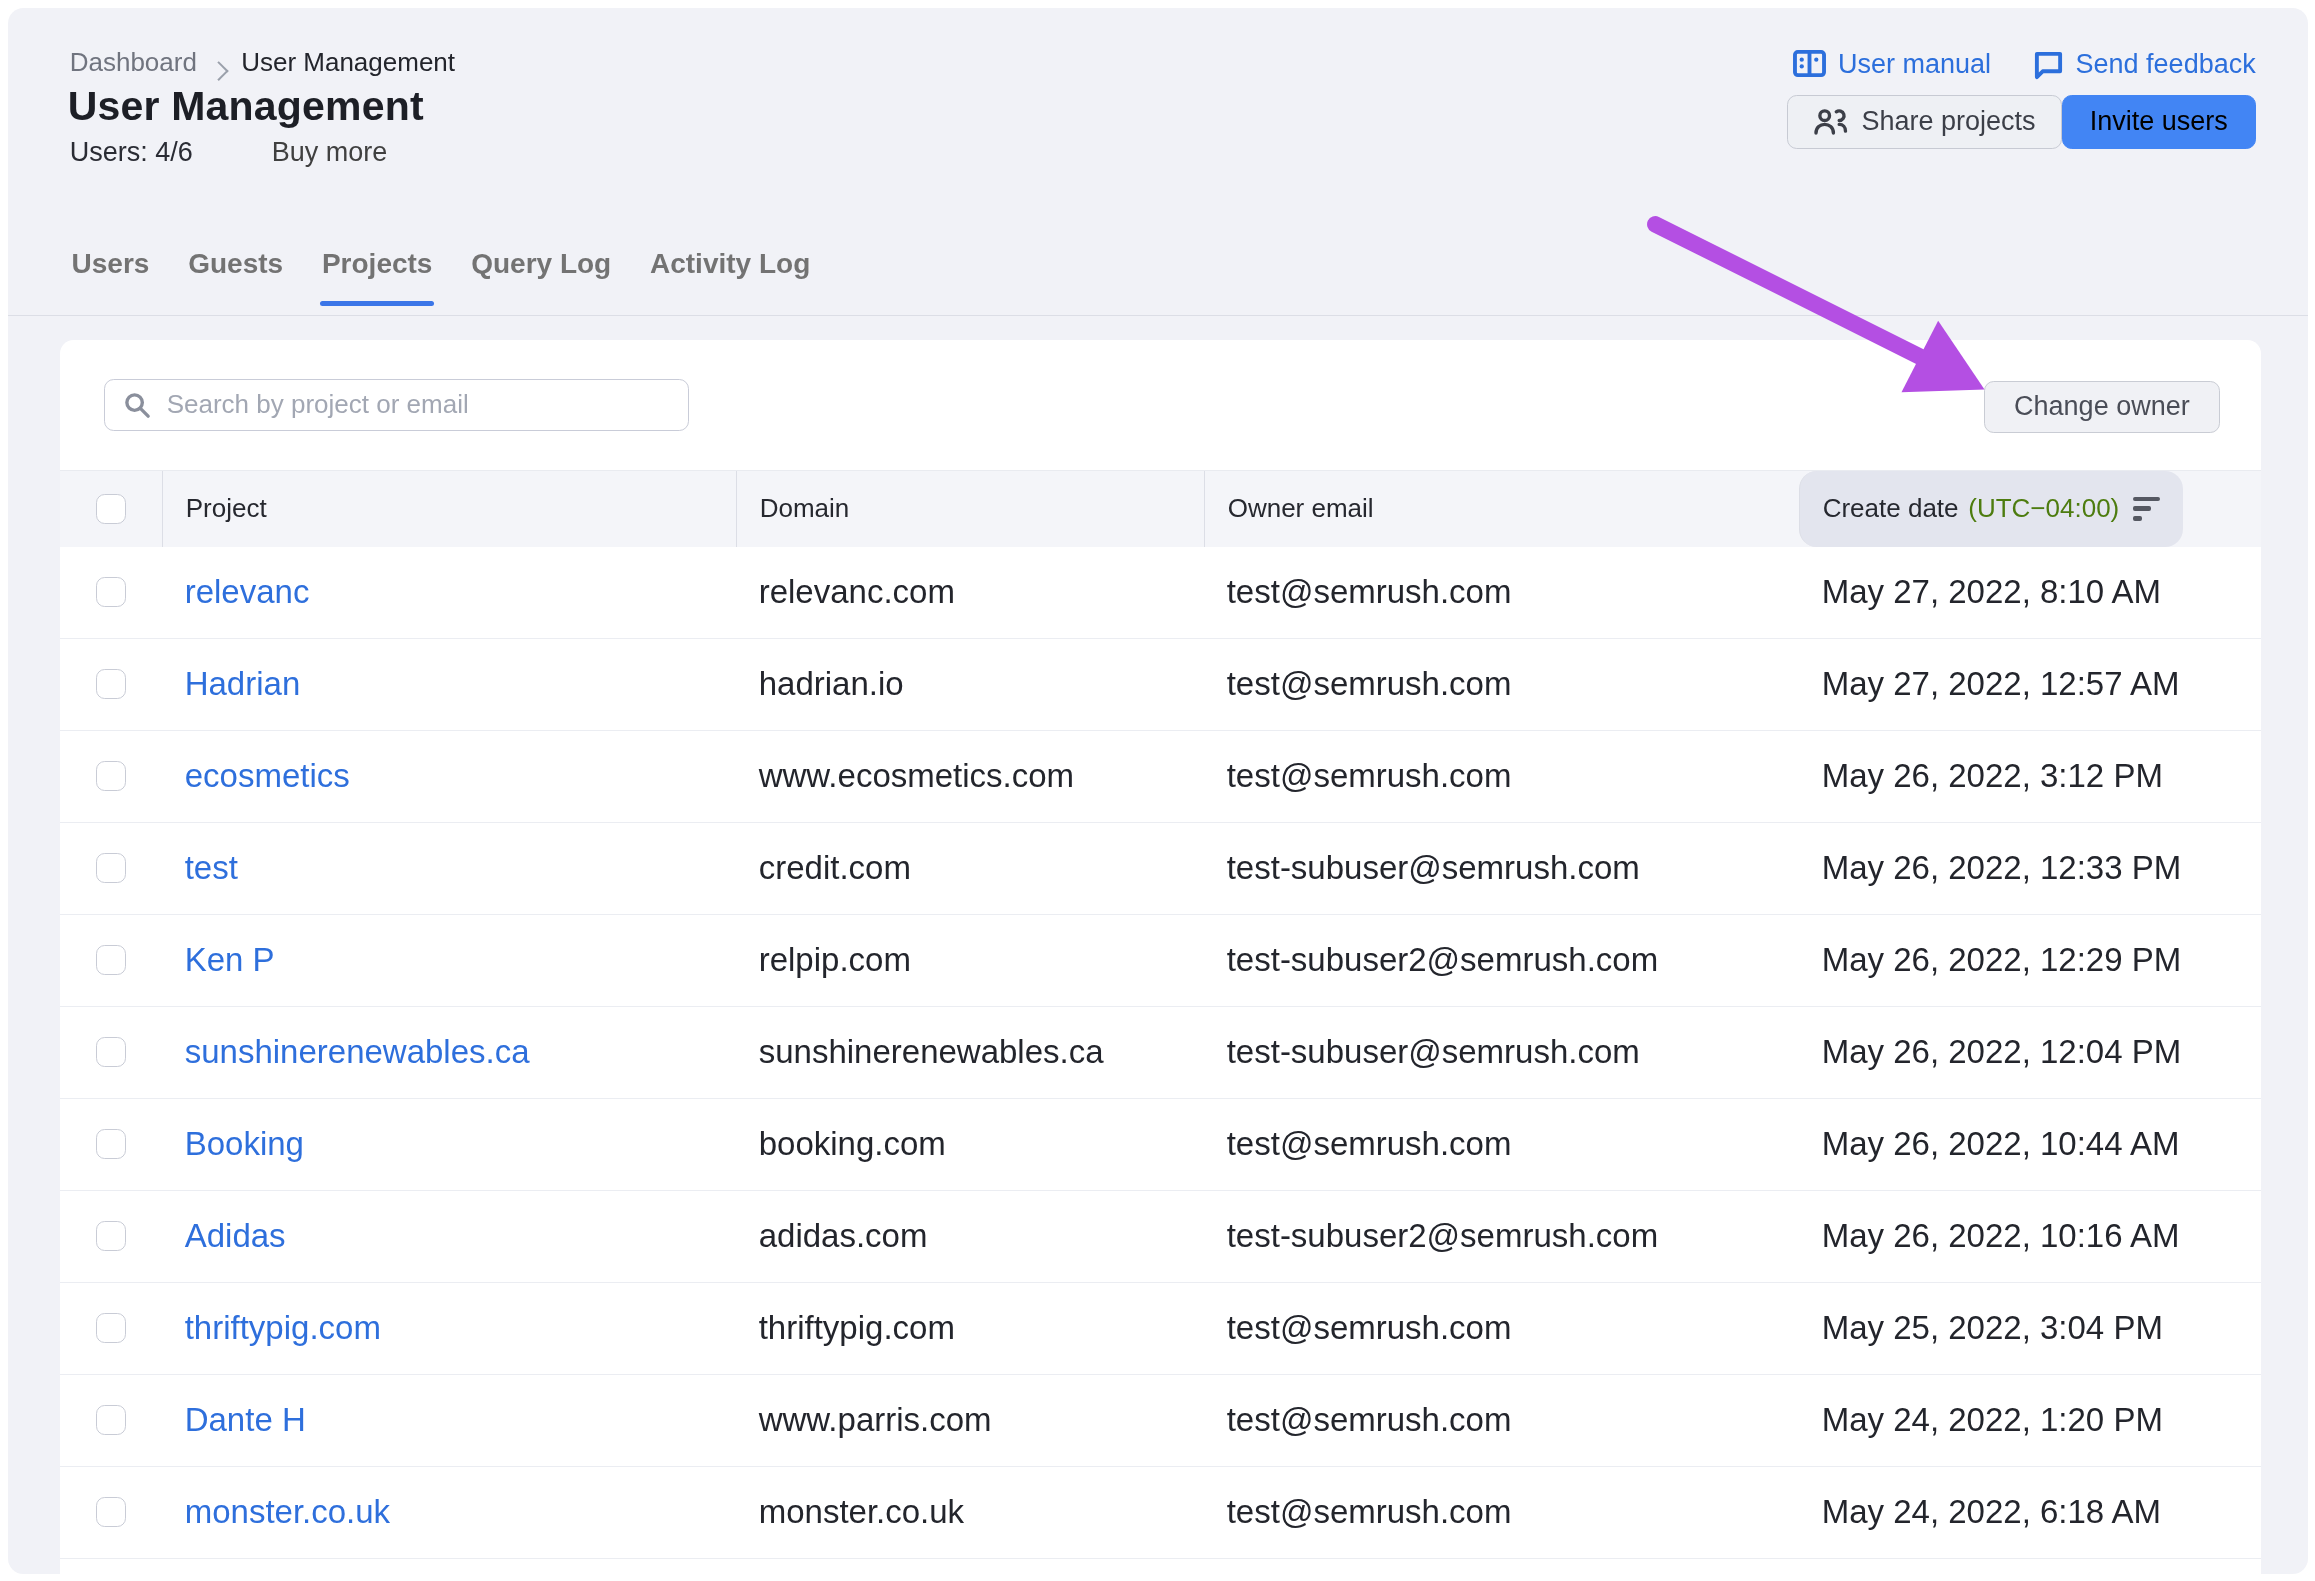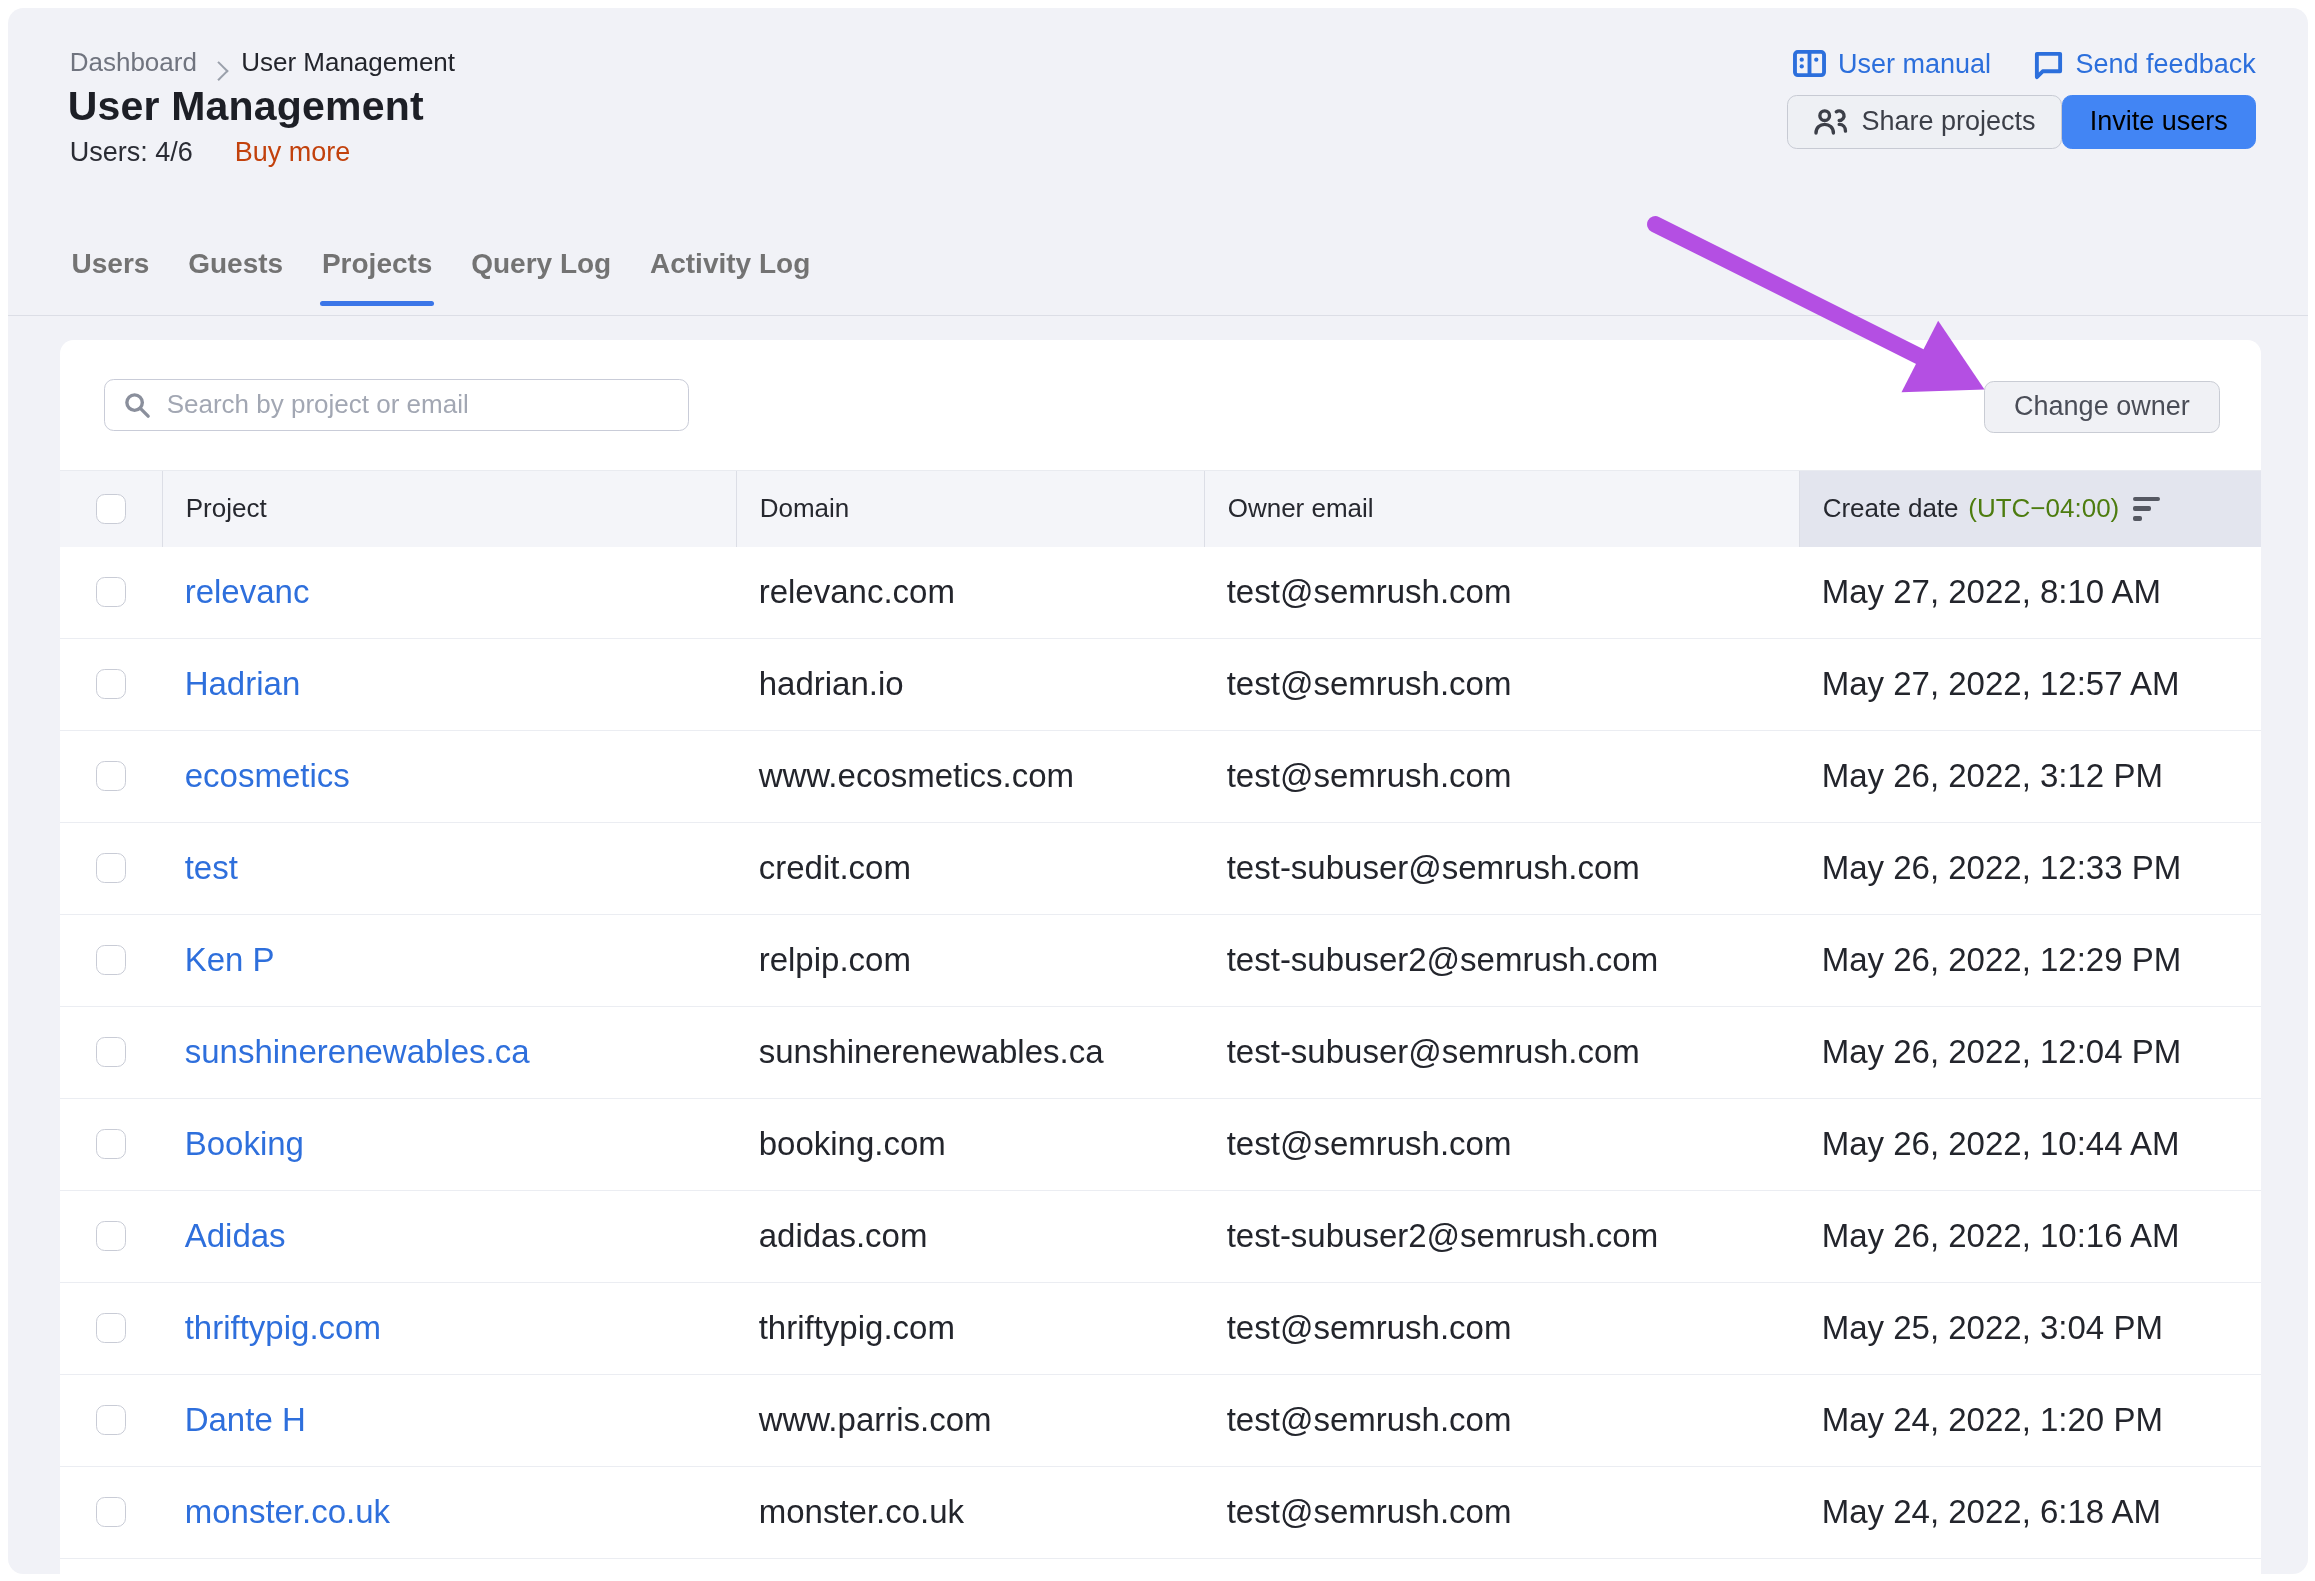--- a/index.html
+++ b/index.html
@@ -9,21 +9,21 @@
           background:#f1f2f7; border-radius:15.4px; overflow:hidden; }
 
   
   .breadcrumb { position:absolute; left:62px; top:39px; display:flex; align-items:flex-end; gap:15.4px;
                 font-size:26px; color:#70747f; }
   .breadcrumb .current { color:#23252c; }
   .crumb-chev { width:13.5px; height:13.5px; border-right:2.9px solid #9aa0ab; border-top:2.9px solid #9aa0ab;
                 transform:rotate(45deg); margin-top:1.9px; }
   .page-title { position:absolute; left:60px; top:75px; font-size:41px; font-weight:700; color:#1d1f26; letter-spacing:0.2px; }
   .users-line { position:absolute; left:62px; top:129px; font-size:27px; color:#2a2c34; display:flex; gap:42px; }
-  .link { color:#c2410c; cursor:pointer; text-decoration:none; }
+  .link { color:#404040; cursor:pointer; text-decoration:none;margin-left:37px; }
 
   .top-links { position:absolute; right:52px; top:41px; display:flex; gap:42px; align-items:center;
                font-size:27px; color:#2c6fdc; font-weight:400; }
   .top-link { display:flex; align-items:center; gap:11.6px; cursor:pointer; }
   .top-buttons { position:absolute; right:52px; top:87px; display:flex; align-items:center; }
   .btn { display:flex; align-items:center; justify-content:center; gap:13.5px; height:54px;
          border-radius:9.7px; font-size:27px; cursor:pointer; white-space:nowrap; }
   .btn-secondary { background:#eef0f4; border:1.9px solid #c7cad3; color:#3c3f48; padding:0 25px; }
   .btn-primary { background:#4285f4; border:1.9px solid #4285f4; color:#000000; padding:0 27px; font-weight:400; }
 
@@ -49,21 +49,21 @@
         background:#f0f1f5; border:1.9px solid #c9ccd4; border-radius:9.7px; color:#4a4d57;
         font-size:27px; display:flex; align-items:center; cursor:pointer; }
 
   .thead { display:flex; height:77px; background:#f4f5f9; border-top:1px solid #e9ebf0; font-size:26px; color:#26282f; }
   .th { display:flex; align-items:center; padding-left:23px; border-left:1px solid #dcdee6; }
   .th:first-child { border-left:none; }
   .th-cb   { width:102px; justify-content:center; padding-left:0; }
   .c-project { width:574px; }
   .c-domain  { width:468px; }
   .c-owner   { width:595px; }
-  .c-date    { width:462px; }
+  .c-date    { width:384px;border-radius:18px; }
   .th.c-date { background:#e3e5ee; }
   .th .tz { color:#4d7c0f; margin-left:9.7px; }
   .sort-icon { display:inline-block; margin-left:13.5px; }
   .sort-icon i { display:block; height:4.8px; background:#555862; border-radius:1.9px; margin-bottom:4.8px; }
   .sort-icon i:nth-child(1){ width:27px; }
   .sort-icon i:nth-child(2){ width:18.3px; }
   .sort-icon i:nth-child(3){ width:9.7px; margin-bottom:0; }
 
   .trow { display:flex; height:92px; border-bottom:1px solid #ebedf2; align-items:center;
           font-size:33px; color:#23252c; background:#ffffff; }

